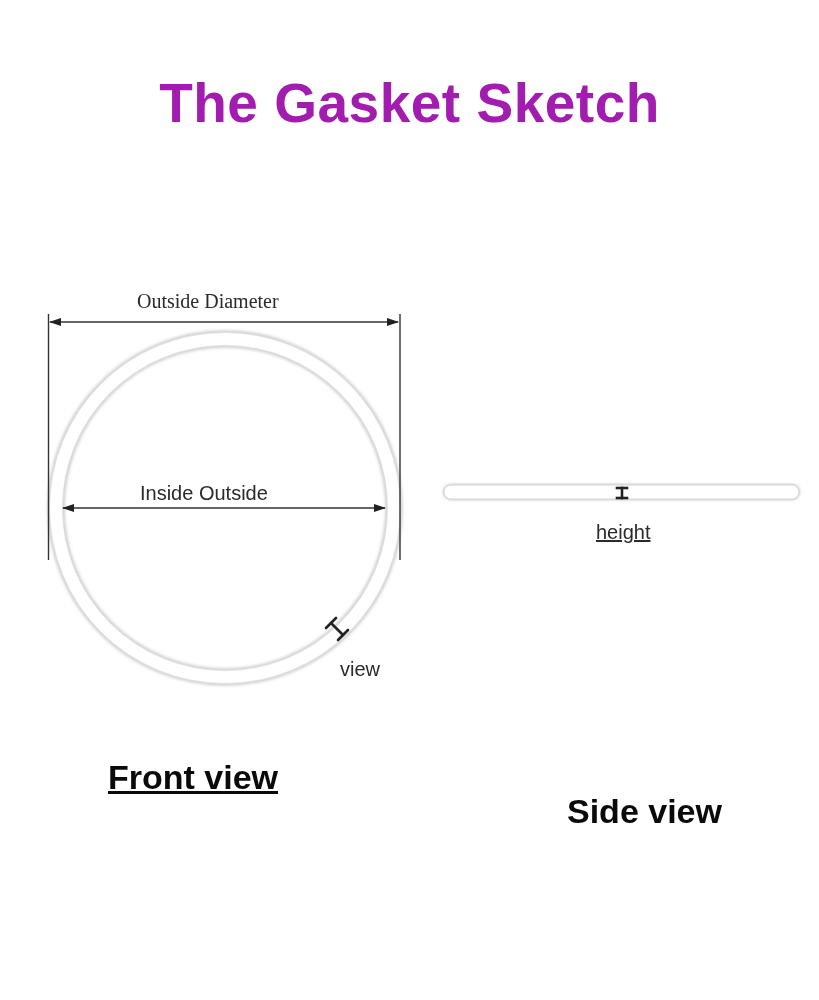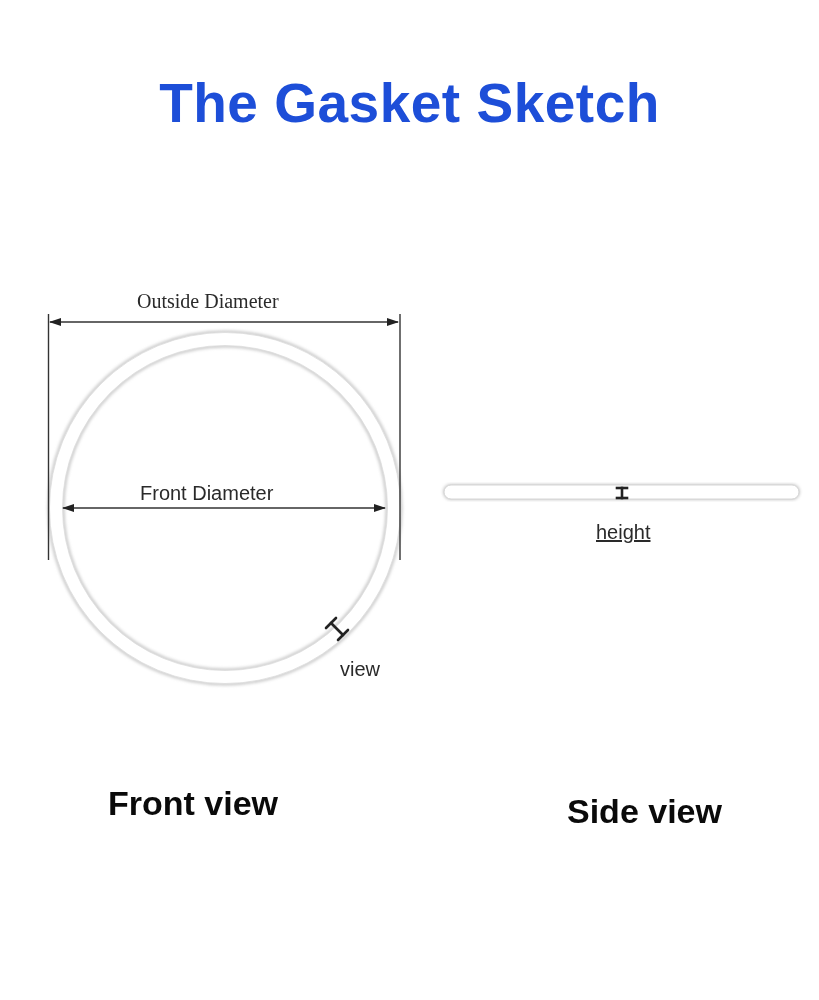--- a/index.html
+++ b/index.html
@@ -18,21 +18,21 @@
     .title {
       position: absolute;
       left: 0;
       width: 819px;
       top: 76px;
       text-align: center;
       font-family: "Liberation Sans", sans-serif;
       font-weight: bold;
       font-size: 55px;
       letter-spacing: 0.5px;
-      color: #1d4ed8;
+      color: #a21caf;
       line-height: 1;
     }
     .diagram {
       position: absolute;
       left: 0;
       top: 0;
       width: 819px;
       height: 1000px;
     }
     .label {
@@ -97,18 +97,18 @@
   </g>
 
   <g stroke="#222222" stroke-width="2.6" stroke-linecap="square">
     <line x1="622" y1="488" x2="622" y2="498"></line>
     <line x1="617" y1="488" x2="627" y2="488"></line>
     <line x1="617" y1="498" x2="627" y2="498"></line>
   </g>
 </svg>
 
 <div class="label" style="left:137px; top:291px;font-family:Liberation Serif, serif;">Outside Diameter</div>
-<div class="label" style="left:140px; top:483px;">Front Diameter</div>
+<div class="label" style="left:140px; top:483px;">Inside Outside</div>
 <div class="label" style="left:340px; top:659px;">view</div>
 <div class="label" style="left:596px; top:522px;text-decoration:underline;">height</div>
 
-<div class="view-label" style="left:108px; top:786px;">Front view</div>
+<div class="view-label" style="left:108px; top:760px;text-decoration:underline;">Front view</div>
 <div class="view-label" style="left:539px; top:794px;margin-left:28px;">Side view</div>
 
 </body></html>

